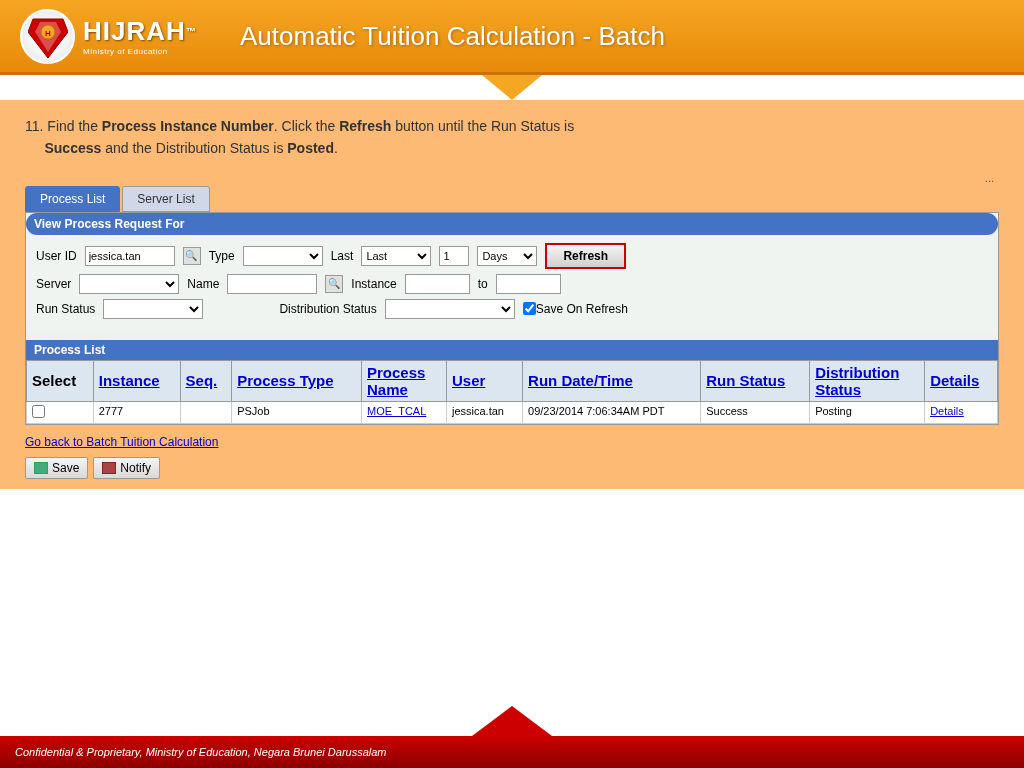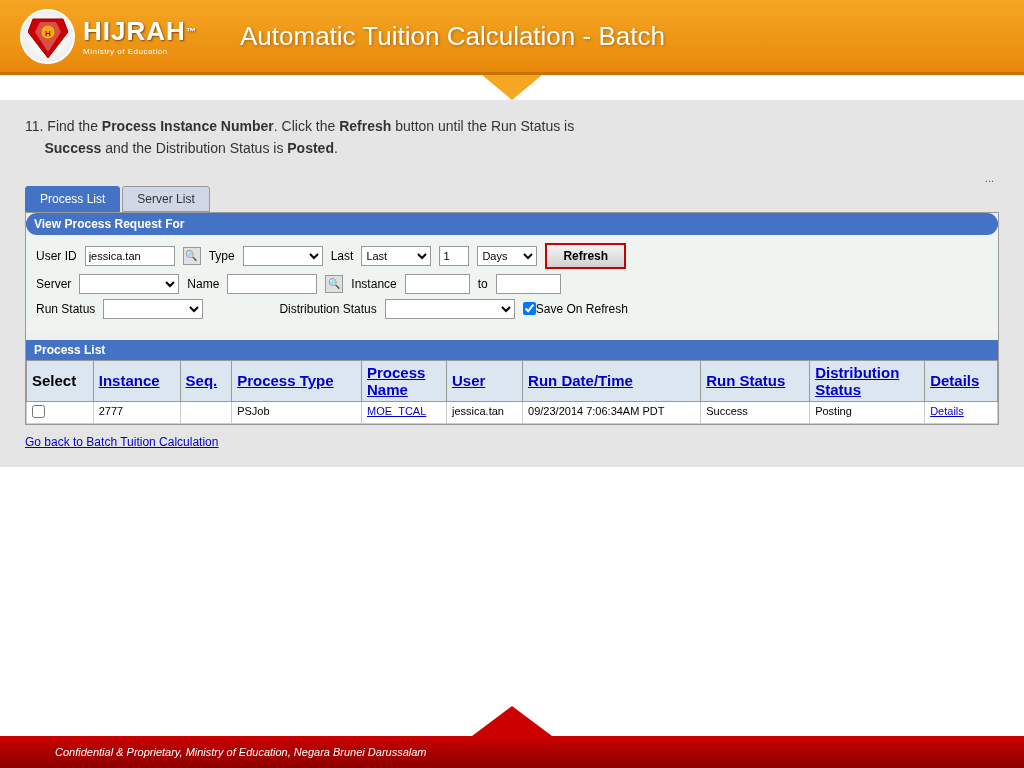--- a/index.html
+++ b/index.html
@@ -76,21 +76,21 @@
       top: 0;
       left: 0;
     }
     .bubble-pointer-wrap {
       text-align: center;
     }
 
     
     .main-content {
       padding: 15px 25px 10px 25px;
-      background: #e5e5e5;
+      background: #fdba74;
     }
 
     .instruction-text {
       font-size: 14px;
       line-height: 1.6;
       color: #333;
       margin-bottom: 12px;
     }
     .instruction-text b {
       font-weight: bold;
@@ -303,21 +303,20 @@
       background: linear-gradient(to bottom, #c00, #8b0000);
       height: 32px;
       display: flex;
       align-items: center;
       padding: 0 15px;
     }
     .footer-text {
       color: #fff;
       font-size: 11px;
       font-style: italic;
-      margin-left: 40px;
     }
     .bottom-bump {
       position: absolute;
       bottom: 32px;
       left: 50%;
       transform: translateX(-50%);
       width: 0;
       height: 0;
       border-left: 40px solid transparent;
       border-right: 40px solid transparent;
@@ -463,20 +462,30 @@
           <td>Success</td>
           <td>Posting</td>
           <td><a href="#">Details</a></td>
         </tr>
       </tbody>
     </table>
   </div>
 
   <div class="bottom-area">
     <a class="back-link" href="#">Go back to Batch Tuition Calculation</a>
+    <div class="action-buttons">
+      <button class="btn-save">
+        <span class="btn-icon-save"></span>
+        <span>Save</span>
+      </button>
+      <button class="btn-notify">
+        <span class="btn-icon-notify"></span>
+        <span>Notify</span>
+      </button>
+    </div>
   </div>
 
 </div>
 
 <div class="bottom-decoration">
   <div class="bottom-bump"></div>
   <div class="bottom-footer-bar">
     <span class="footer-text">Confidential &amp; Proprietary, Ministry of Education, Negara Brunei Darussalam</span>
   </div>
 </div>

